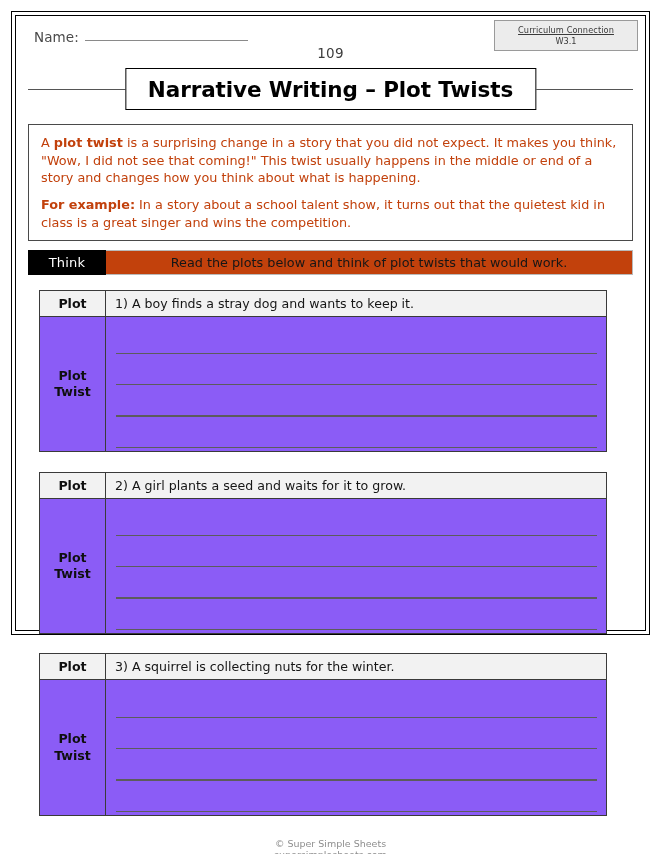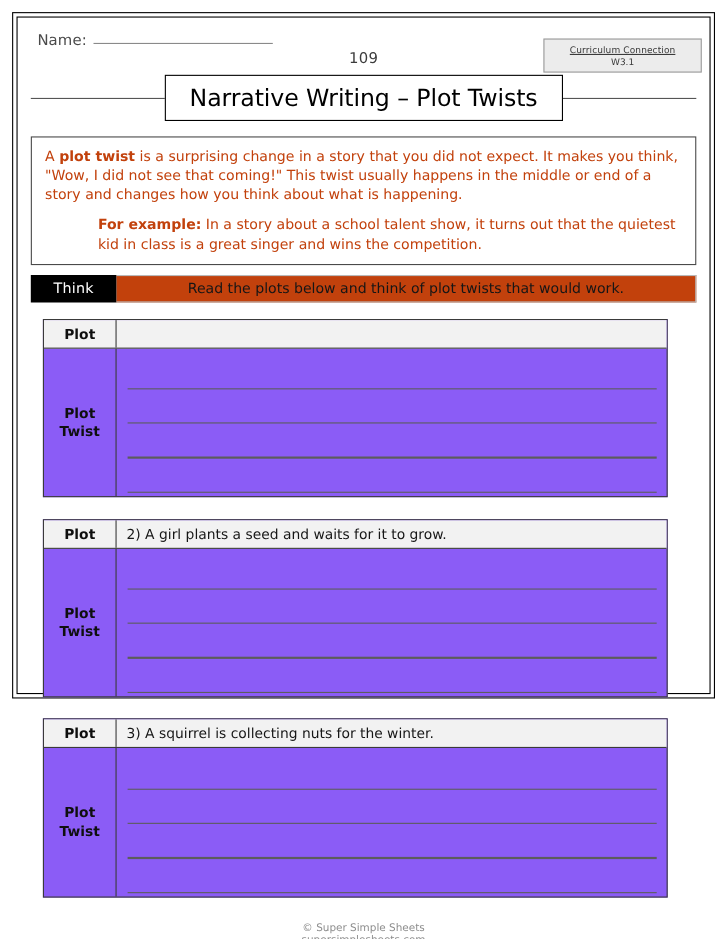--- a/index.html
+++ b/index.html
@@ -67,21 +67,21 @@
     top: 13px;
     text-align: center;
     font-size: 13.5px;
     color: #3c3c3c;
     letter-spacing: .2px;
     margin-top: 16px;
   }
   .curriculum-box {
     position: absolute;
     right: 7px;
-    top: 19px;
+    top: 4px;
     width: 144px;
     height: 31px;
     background: #ececec;
     border: 1px solid #9a9a9a;
     display: flex;
     flex-direction: column;
     align-items: center;
     justify-content: center;
     line-height: 1.25;
   }
@@ -119,42 +119,42 @@
     height: 42px;
     padding: 0 22px;
     background: #fff;
     border: 1.5px solid #000;
     display: flex;
     align-items: center;
     justify-content: center;
   }
   .title-text {
     font-size: 21.5px;
-    font-weight: normal;
+    font-weight: bold;
     letter-spacing: -.1px;
     color: #000;
     white-space: nowrap;
   }
 
   
   .definition-box {
     position: absolute;
     left: 12px;
     right: 12px;
     top: 108px;
     border: 1.3px solid #4a4a4a;
     padding: 9px 11px 9px 12px;
     background: #fff;
   }
   .definition-box p {
     font-size: 12.8px;
     line-height: 1.38;
     color: #c2410c;
   }
-  .definition-box p + p { margin-top: 9px; margin-left: 48px; }
+  .definition-box p + p { margin-top: 9px; }
   .definition-box b { font-weight: bold; }
 
   
   .think-bar {
     position: absolute;
     left: 12px;
     right: 12px;
     top: 234px;
     height: 25px;
     display: flex;
@@ -298,20 +298,21 @@
     </div>
 
     <div class="think-bar">
       <div class="think-label">Think</div>
       <div class="think-instruction">Read the plots below and think of plot twists that would work.</div>
     </div>
 
     <div class="plot-section s1">
       <div class="plot-header">
         <div class="plot-header-label">Plot</div>
+        <div class="plot-header-text">1) A boy finds a stray dog and wants to keep it.</div>
       </div>
       <div class="plot-body">
         <div class="plot-body-label">
           <span>Plot</span>
           <span>Twist</span>
         </div>
         <div class="plot-body-lines">
           <div class="write-line"></div>
           <div class="write-line-spacer"></div>
           <div class="write-line"></div>

